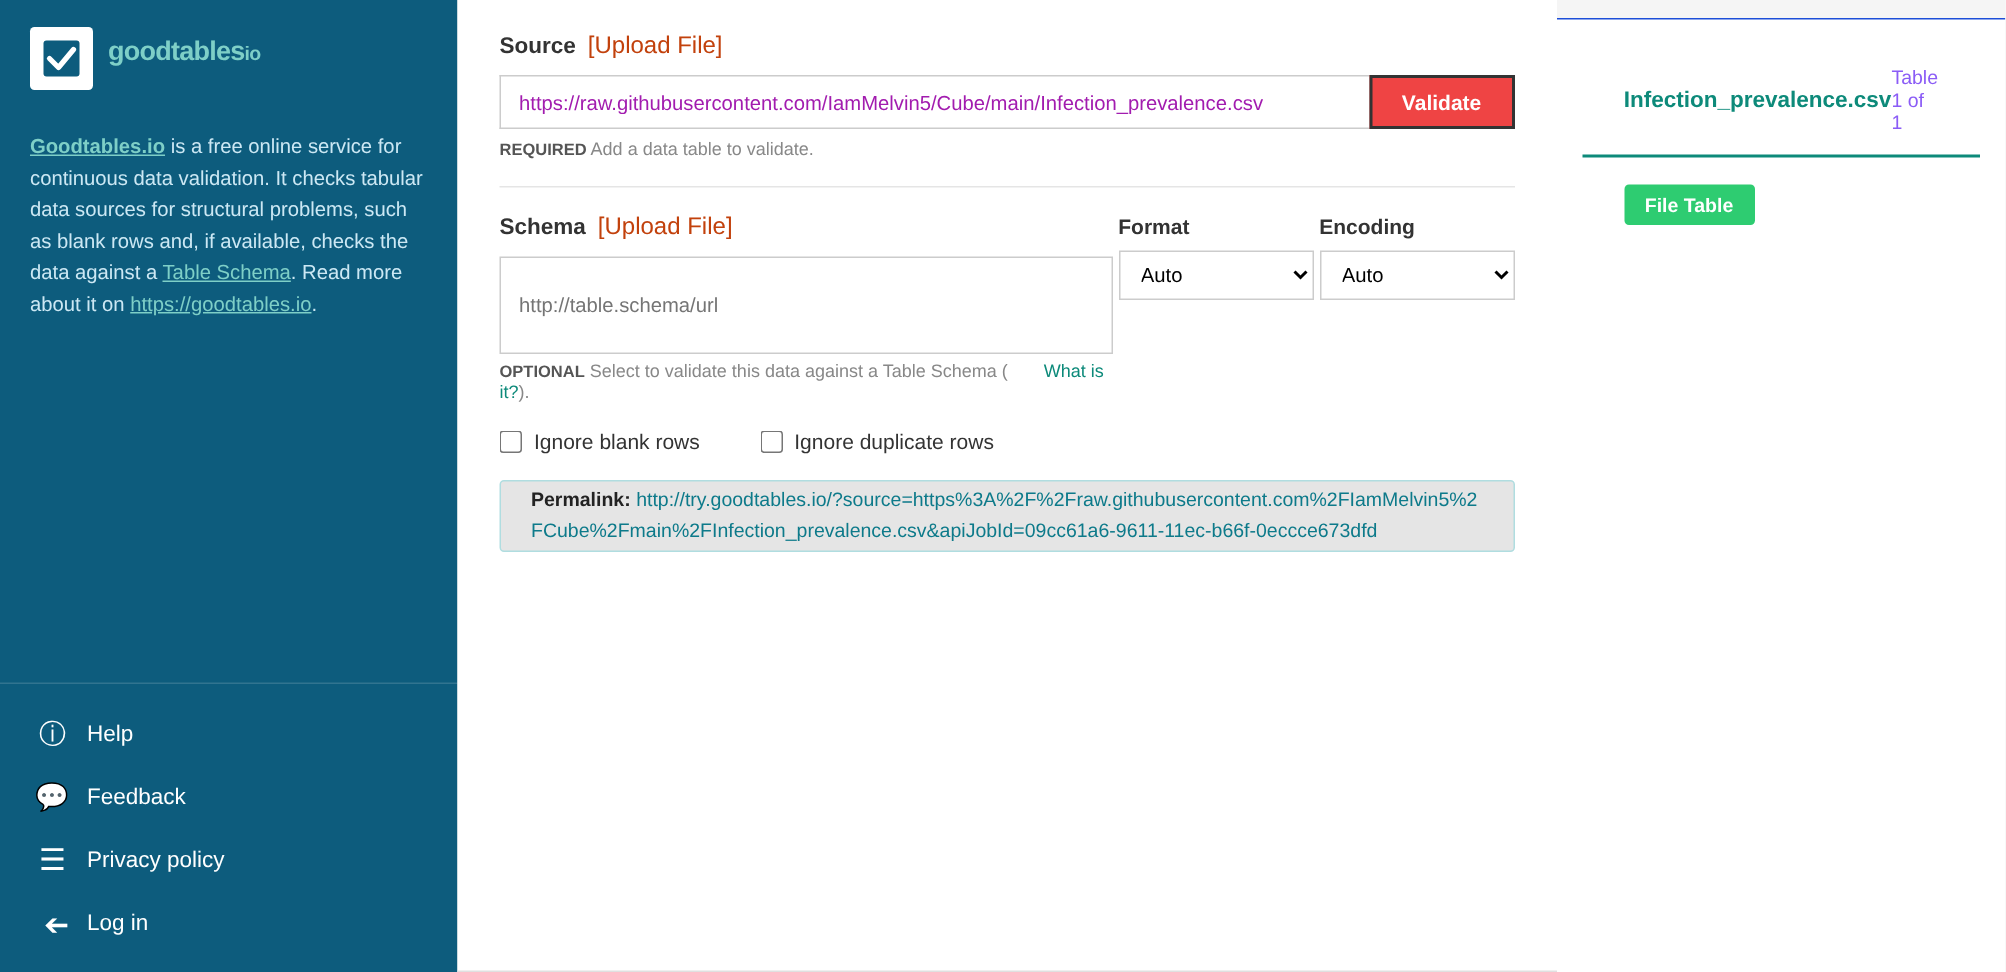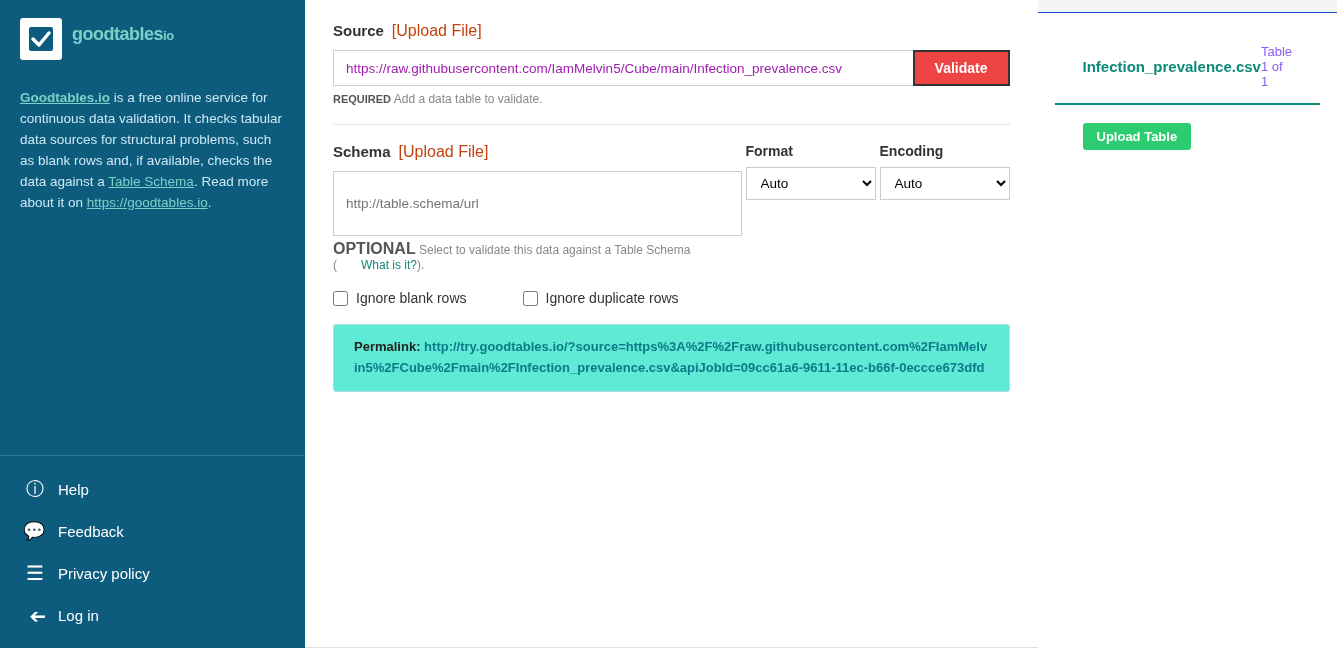--- a/index.html
+++ b/index.html
@@ -145,21 +145,21 @@
       border: 1px solid #ccc;
       outline: none;
       color: #aaa;
       font-family: Arial, sans-serif;
     }
     .schema-note {
       font-size: 12px;
       color: #888;
       margin-top: 4px;
     }
-    .schema-note strong { color: #555; font-size: 16px; text-transform: uppercase; }
+    .schema-note strong { color: #555; font-size: 11px; text-transform: uppercase; }
     .schema-note a { color: #0d8a7a; text-decoration: none; }
 
     .format-wrap, .encoding-wrap {
       display: flex;
       flex-direction: column;
       min-width: 130px;
     }
     .field-label { font-size: 14px; font-weight: bold; color: #333; margin-bottom: 8px; }
     .select-field {
       padding: 7px 10px;
@@ -167,46 +167,45 @@
       font-size: 13.5px;
       background: white;
       cursor: pointer;
       outline: none;
       min-width: 130px;
     }
 
     
     .checkboxes-row {
       display: flex;
-      gap: 56px;
+      gap: 40px;
       align-items: center;
       margin: 18px 0 0 0;
     }
     .checkbox-label {
       display: flex;
       align-items: center;
       gap: 8px;
       font-size: 14px;
       color: #333;
       cursor: pointer;
     }
     .checkbox-label input { cursor: pointer; width: 15px; height: 15px; }
 
     
     .permalink-box {
-      background: #5eead4;
+      background: #e5e5e5;
       border: 1px solid #b0dde0;
       border-radius: 3px;
-      padding: 12px 20px;
+      padding: 2px 20px;
       margin: 18px 0 0 0;
       font-size: 13px;
       color: #333;
       line-height: 1.6;
       word-break: break-all;
-      font-weight: bold;
     }
     .permalink-box strong { color: #222; }
     .permalink-box a { color: #0d7a8a; text-decoration: none; }
 
     
     .results-section {
       background: white;
       margin: 12px 0 0 0;
       padding: 17px;
       border-top: 1px solid #1d4ed8;
@@ -342,16 +341,16 @@
     </div>
 
   </div>
 
   <div class="results-section">
     <div class="result-header">
       <a href="#" class="result-file-name">Infection_prevalence.csv</a>
       <span class="result-table-info">Table 1 of 1</span>
     </div>
     <div class="result-body">
-      <span class="valid-badge">Upload Table</span>
+      <span class="valid-badge">File Table</span>
     </div>
   </div>
 </main>
 
 </body></html>

